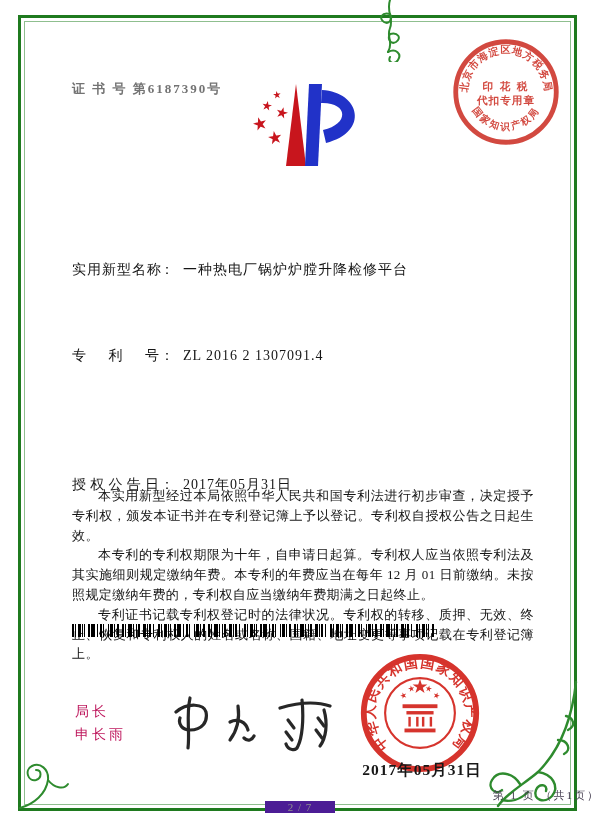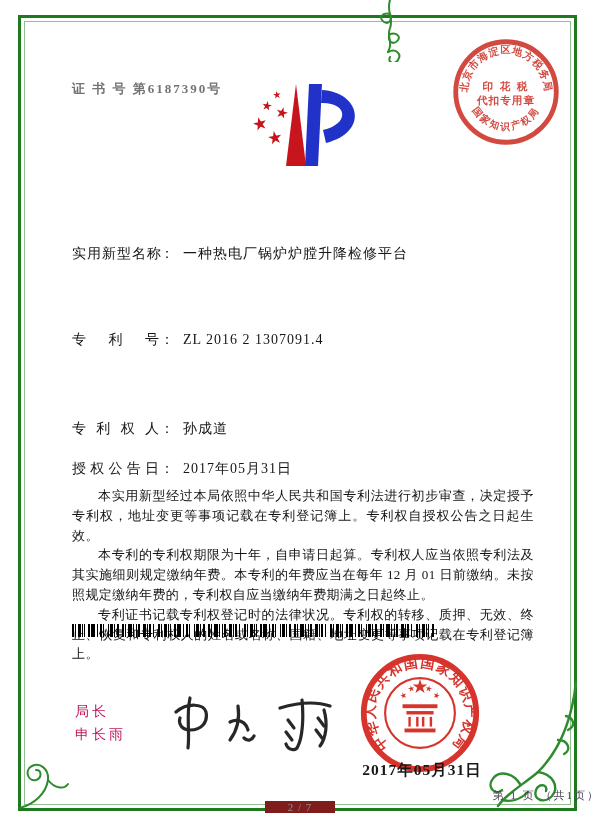--- a/index.html
+++ b/index.html
@@ -9,36 +9,36 @@
   .frame-outer{position:absolute;left:18px;top:15px;width:559px;height:796px;
         border:3px solid #1f7a1f;box-sizing:border-box;}
   .frame-inner{position:absolute;left:24px;top:21px;width:547px;height:784px;
         border:1px solid #8fbf8f;box-sizing:border-box;}
   .certno{position:absolute;left:72px;top:80px;font-size:13px;letter-spacing:2px;color:#737373;font-weight:bold;}
   .logo{position:absolute;left:230px;top:80px;}
   .tax-stamp{position:absolute;left:448px;top:34px;opacity:.92;}
   .title{position:absolute;left:0;top:163px;width:600px;text-align:center;
         font-size:37px;font-weight:bold;letter-spacing:7px;color:#000;}
   .field{position:absolute;left:72px;font-size:14px;letter-spacing:1px;white-space:nowrap;color:#161616;}
-  .flabel{display:inline-block;width:88px;text-align:justify;text-align-last:justify;vertical-align:bottom;}
+  .flabel{display:inline-block;width:88px;text-align:justify;text-align-last:justify;vertical-align:bottom;margin-top:16px;}
   .fcolon{display:inline-block;}
   .fvalue{display:inline-block;margin-left:8px;}
   .body-text{position:absolute;left:72px;top:486px;width:462px;font-size:13px;
         line-height:19.8px;letter-spacing:.4px;color:#141414;text-align:justify;}
   .body-text p{margin:0;text-indent:2em;}
   .barcode{position:absolute;left:72px;top:624px;}
   .director{position:absolute;left:75px;top:700px;font-size:14px;letter-spacing:3px;line-height:23px;color:#be185d;}
   .signature{position:absolute;left:160px;top:686px;}
   .seal{position:absolute;left:357px;top:650px;opacity:.95;}
   .seal-date{position:absolute;left:352px;top:760px;width:140px;text-align:center;
         font-size:15.5px;font-weight:bold;letter-spacing:1px;color:#171717;}
   .footer-page{position:absolute;left:0;top:788px;width:600px;text-align:right;
         font-size:11px;letter-spacing:2px;color:#474052;}
   .viewer-page{position:absolute;left:265px;top:801px;width:70px;text-align:center;
-        font-size:11px;letter-spacing:1px;color:#8f8f8f;background:#7f1d1d;}
+        font-size:11px;letter-spacing:1px;color:#8f8f8f;background:#4c1d95;}
   .flourish{position:absolute;}
   .fl-top{left:366px;top:0;}
   .fl-br{left:468px;top:680px;}
   .fl-bl{left:16px;top:754px;}
 </style>
 </head>
 <body>
 
 <div class="page">
 
@@ -106,29 +106,26 @@
     </text>
   </svg>
 
 
   <div class="field" style="top:245px;">
     <span class="flabel">实用新型名称</span><span class="fcolon">：</span><span class="fvalue">一种热电厂锅炉炉膛升降检修平台</span>
   </div>
   <div class="field" style="top:331px;">
     <span class="flabel">专利号</span><span class="fcolon">：</span><span class="fvalue">ZL 2016 2 1307091.4</span>
   </div>
-  <div class="field" style="top:420px;">
-    <span class="flabel">专利权人</span><span class="fcolon">：</span><span class="fvalue">孙成道</span>
-  </div>
   <div class="field" style="top:460px;">
     <span class="flabel">授权公告日</span><span class="fcolon">：</span><span class="fvalue">2017年05月31日</span>
   </div>
 
   <div class="body-text">
-    <p>本实用新型经过本局依照中华人民共和国专利法进行初步审查，决定授予专利权，地址变更等事项记载在专利登记簿上。专利权自授权公告之日起生效。</p>
+    <p>本实用新型经过本局依照中华人民共和国专利法进行初步审查，决定授予专利权，颁发本证书并在专利登记簿上予以登记。专利权自授权公告之日起生效。</p>
     <p>本专利的专利权期限为十年，自申请日起算。专利权人应当依照专利法及其实施细则规定缴纳年费。本专利的年费应当在每年 12 月 01 日前缴纳。未按照规定缴纳年费的，专利权自应当缴纳年费期满之日起终止。</p>
     <p>专利证书记载专利权登记时的法律状况。专利权的转移、质押、无效、终止、恢复和专利权人的姓名或名称、国籍、地址变更等事项记载在专利登记簿上。</p>
   </div>
 
   <svg class="barcode" width="366" height="13" viewBox="0 0 366 13">
       <rect x="0" y="0" width="2" height="13" fill="#000"></rect>
       <rect x="3" y="0" width="1" height="13" fill="#000"></rect>
       <rect x="6" y="0" width="3" height="13" fill="#000"></rect>
       <rect x="10" y="0" width="1" height="13" fill="#000"></rect>
       <rect x="12" y="0" width="1" height="13" fill="#000"></rect>

